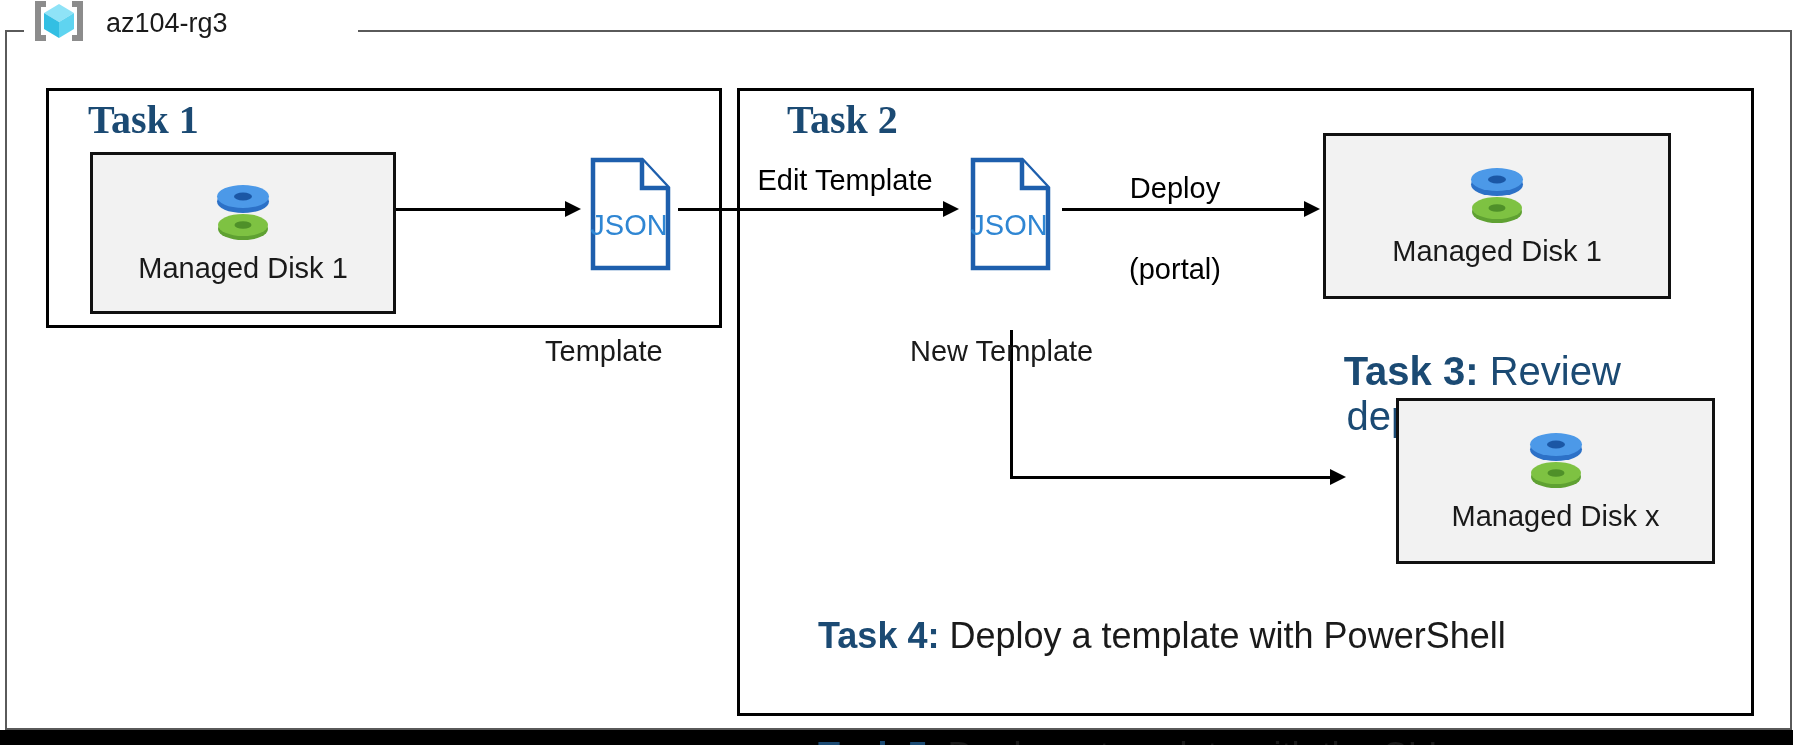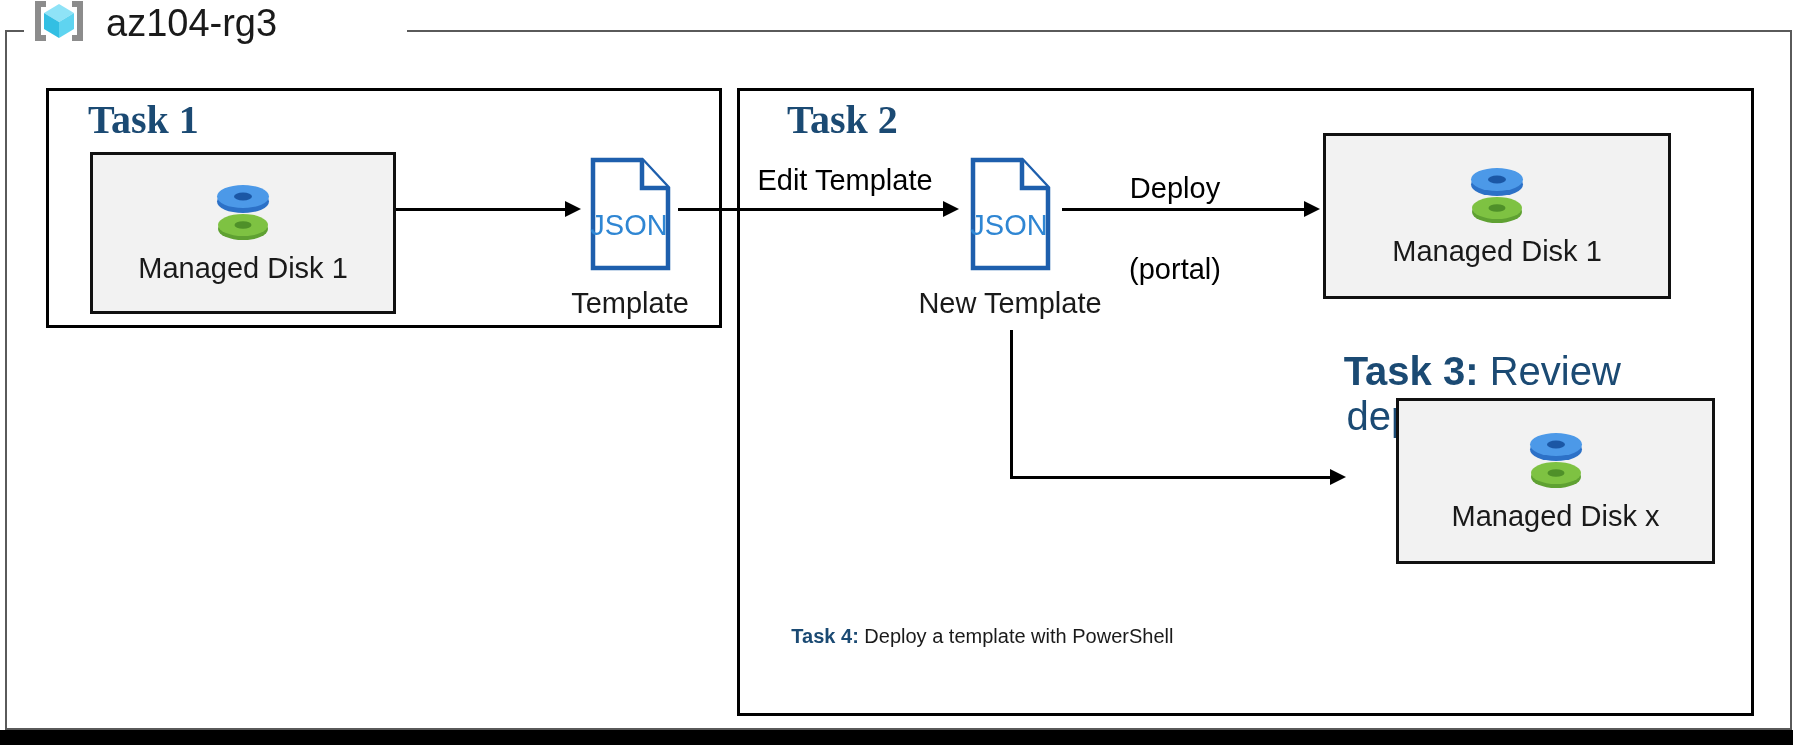--- a/index.html
+++ b/index.html
@@ -4,50 +4,50 @@
 <style>
   html,body{margin:0;padding:0;background:#fff;}
   body{font-family:"Liberation Sans", sans-serif;color:#1a1a1a;}
   #canvas{position:relative;width:1793px;height:745px;background:#fff;overflow:hidden;}
 
   
   .rg-border{position:absolute;left:5px;top:30px;width:1783px;height:696px;
              border:2px solid #5a5a5a;}
   .rg-legend{position:absolute;left:24px;top:0px;height:46px;display:flex;align-items:center;
              gap:18px;background:#fff;padding:0 130px 0 6px;z-index:4;}
-  .rg-label{font-size:38px;color:#1a1a1a;white-space:nowrap;}
+  .rg-label{font-size:27px;color:#1a1a1a;white-space:nowrap;}
 
   
   .task-box{position:absolute;border:3px solid #000;background:transparent;}
   .task-title{position:absolute;font-size:40px;font-weight:bold;color:#1b4a73;white-space:nowrap;z-index:2;font-family:Liberation Serif, serif;}
 
   
   .res-box{position:absolute;background:#f2f2f2;border:3px solid #111;
            display:flex;flex-direction:column;align-items:center;justify-content:center;
            gap:4px;z-index:2;}
   .res-label{font-size:29px;color:#1a1a1a;white-space:nowrap;}
 
   
   .doc-icon{position:absolute;z-index:2;}
-  .doc-caption{position:absolute;font-size:29px;color:#1a1a1a;text-align:center;z-index:2;white-space:nowrap;}
+  .doc-caption{position:absolute;font-size:29px;color:#1a1a1a;text-align:left;z-index:2;white-space:nowrap;margin-top:48px;}
 
   
   .hline{position:absolute;height:0;border-top:3px solid #000;z-index:1;}
   .vline{position:absolute;width:0;border-left:3px solid #000;z-index:1;}
   .ah-right{position:absolute;width:0;height:0;border-top:8px solid transparent;
             border-bottom:8px solid transparent;border-left:16px solid #000;z-index:1;}
 
   
   .flow-label{position:absolute;font-size:29px;color:#000000;text-align:center;z-index:2;white-space:nowrap;}
 
   
   .task3-line{position:absolute;font-size:40px;color:#1b4a73;text-align:center;z-index:2;white-space:pre-wrap;}
   .task3-line .t-label{font-weight:bold;}
   .task-list{position:absolute;z-index:2;}
-  .task-line{font-size:20px;line-height:40px;white-space:pre-wrap;}
+  .task-line{font-size:36px;line-height:40px;white-space:pre-wrap;}
   .task-line .t-label{font-weight:bold;color:#1b4a73;}
   .task-line .t-rest{color:#1a1a1a;}
 
   .bottom-strip{position:absolute;left:0;top:730px;width:1793px;height:15px;background:#000;}
 
   svg text{font-family:"Liberation Sans", sans-serif;}
 </style>
 </head>
 <body>
 

